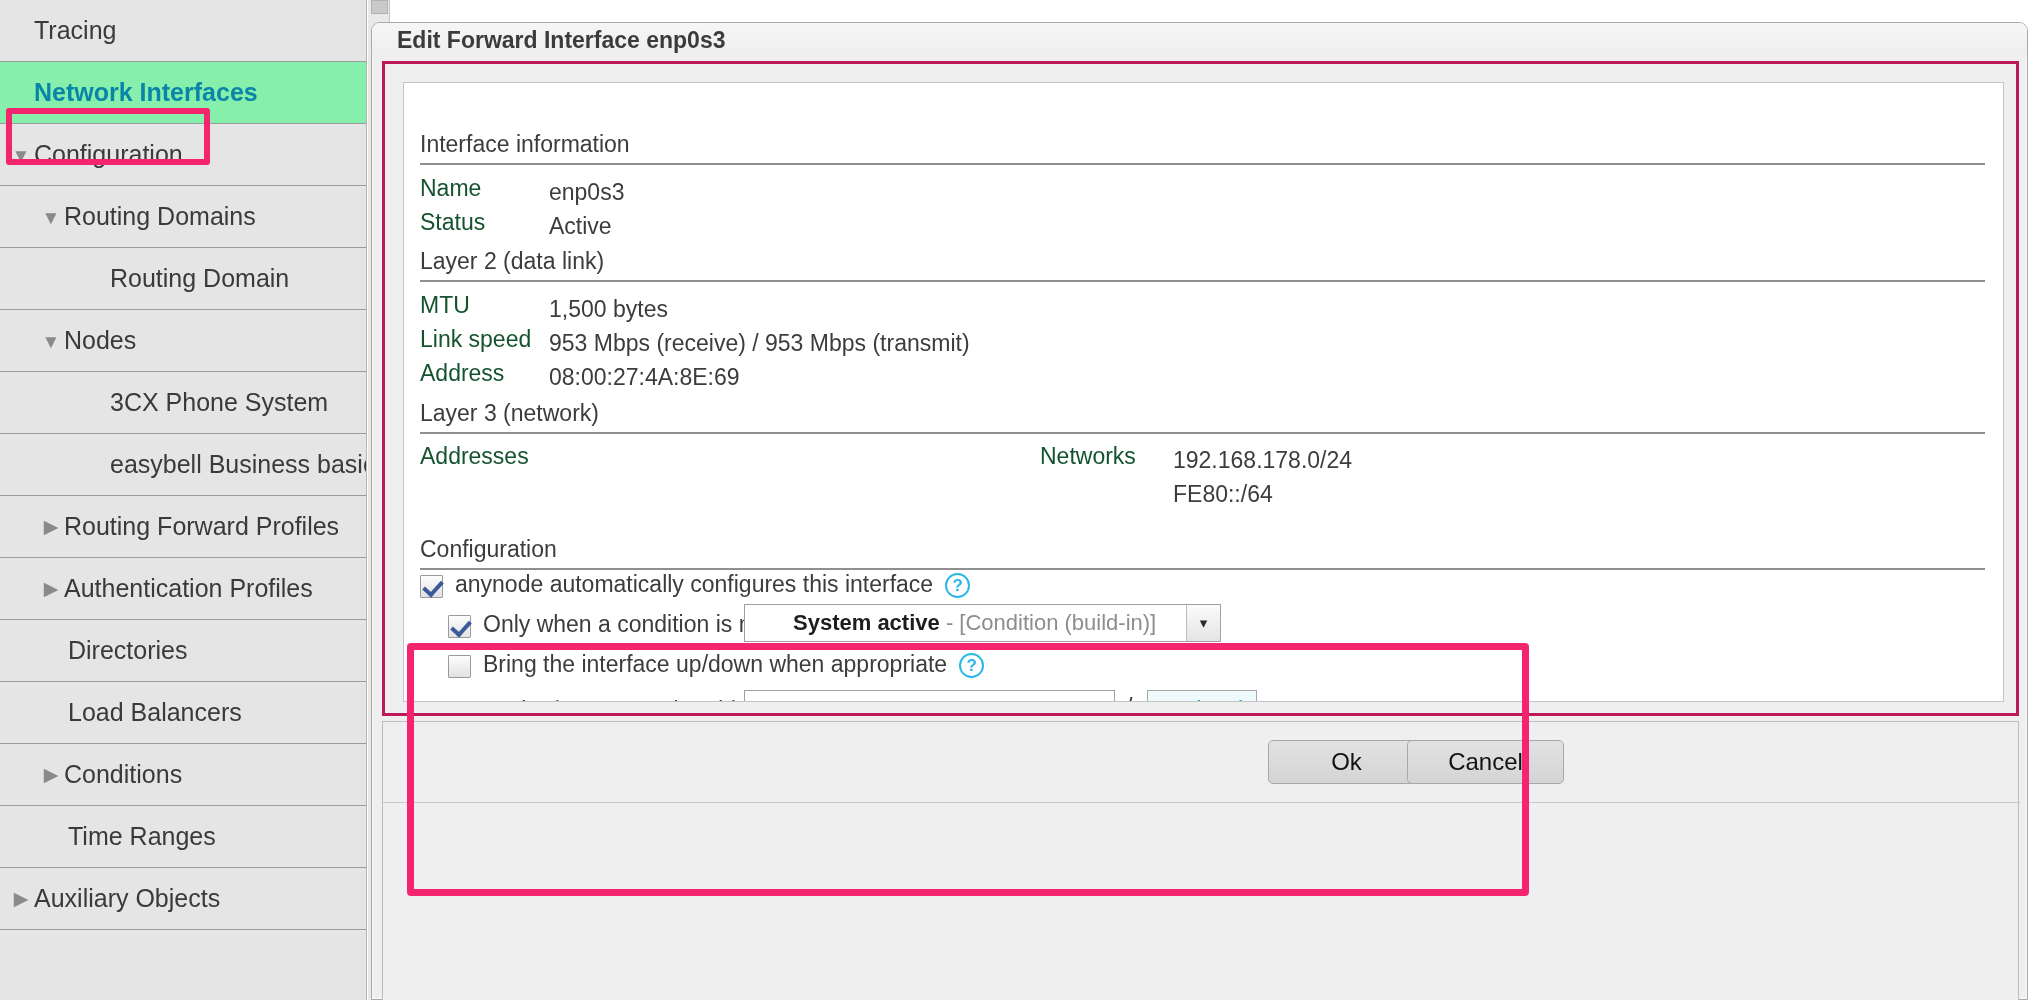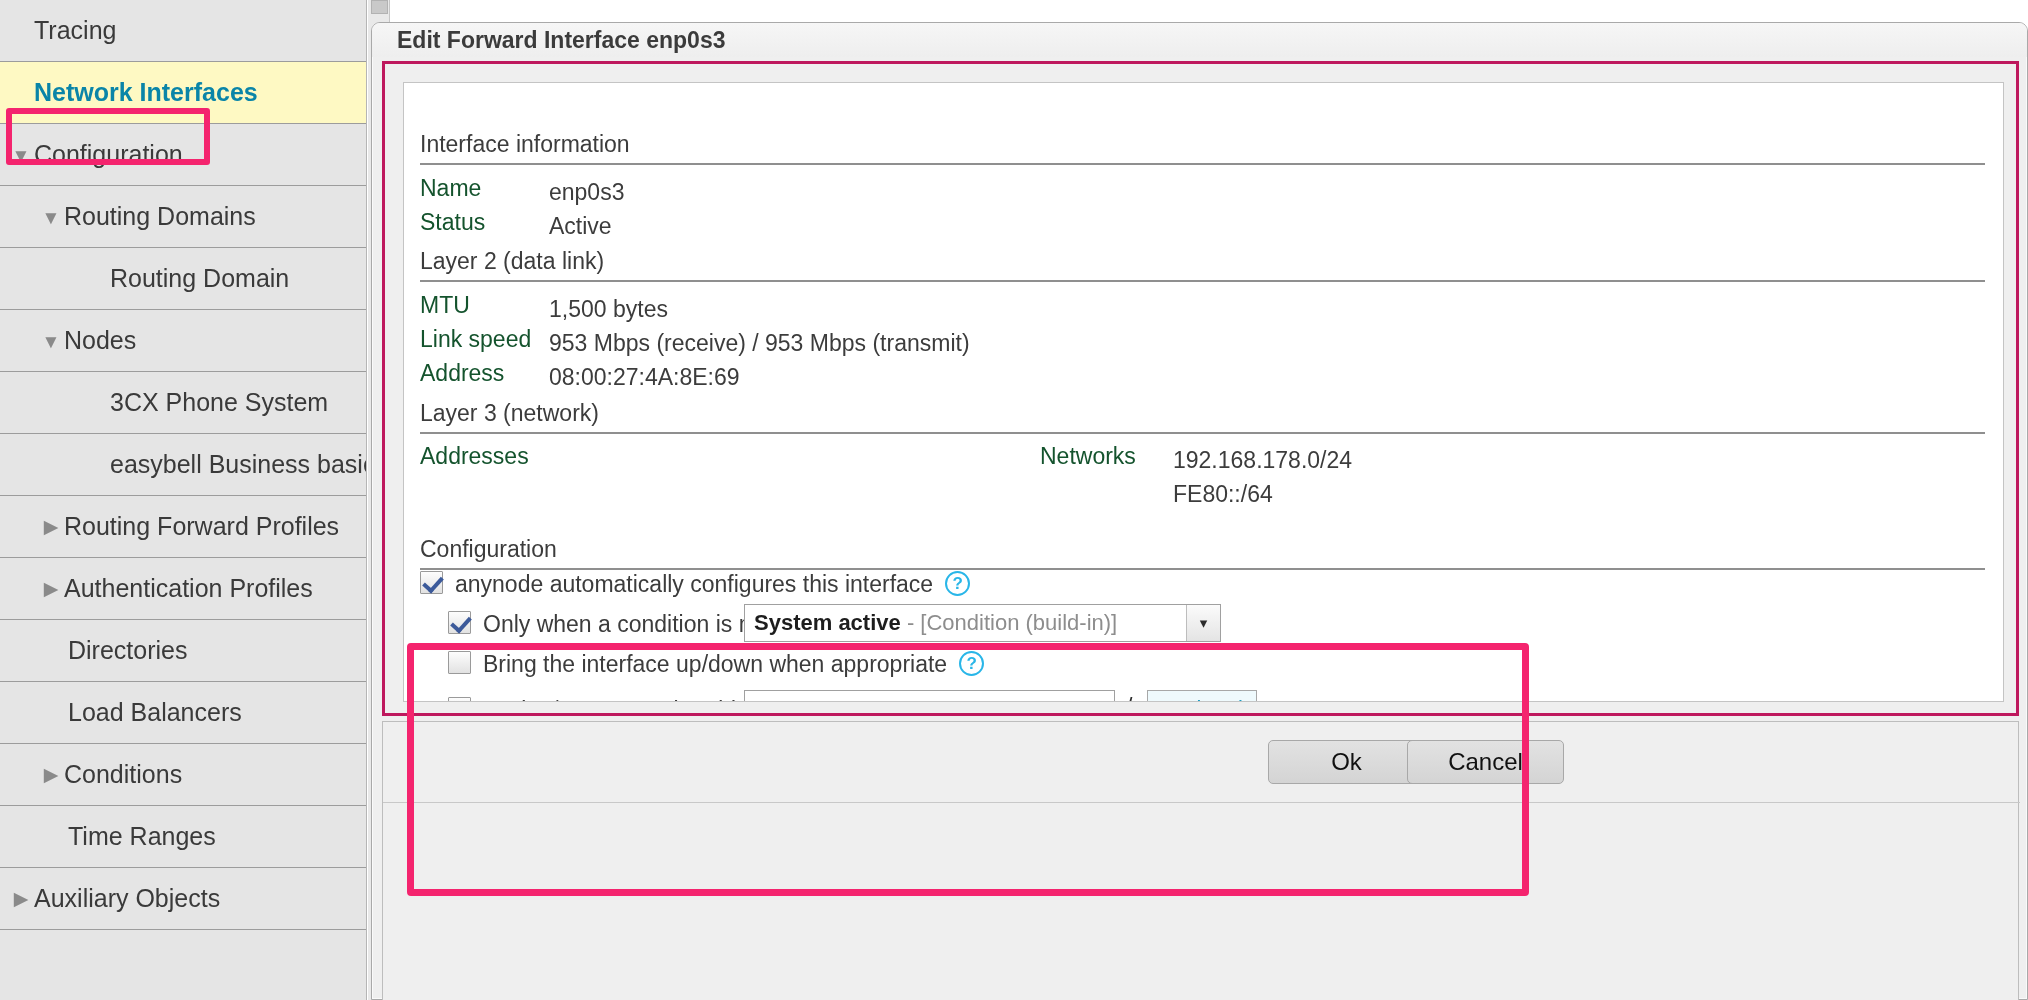--- a/index.html
+++ b/index.html
@@ -26,21 +26,21 @@
     border-bottom: 1px solid #9c9c9c;
     display: flex;
     align-items: center;
     font-size: 25px;
     color: #3a3a3a;
     background: #e5e5e5;
     white-space: nowrap;
   }
   .nav-item.first { border-top: none; }
   .nav-item.selected {
-    background: #fef9c3;
+    background: #86efac;
     color: #0a85a8;
     font-weight: bold;
   }
   .nav-label { display: inline-block; }
   .twisty {
     display: inline-block;
     width: 26px; min-width: 26px;
     text-align: center;
     color: #8a8a8a;
     font-size: 19px;
@@ -135,21 +135,21 @@
   }
 
   
   #config-rows {
     position: absolute;
     left: 0; top: 0; width: 100%; height: 100%;
   }
   .cfg-row {
     position: absolute;
     display: flex;
-    align-items: flex-start;
+    align-items: flex-end;
     font-size: 23px;
     color: #3c3c3c;
     white-space: nowrap;
   }
   .cbx {
     position: relative;
     width: 23px; height: 23px;
     min-width: 23px;
     border: 1px solid #9a9a9a;
     background: linear-gradient(to bottom, #fdfdfd 0%, #e2e2e2 100%);
@@ -179,20 +179,21 @@
     margin-left: 12px;
   }
 
   .combo {
     position: absolute;
     display: flex;
     align-items: center;
     background: #ffffff;
     border: 1px solid #a0a0a0;
     height: 38px;
+    padding-left: 39px;
   }
   .combo-text {
     flex: 1;
     padding-left: 9px;
     font-size: 22px;
     color: #1d1d1d;
     overflow: hidden;
     white-space: nowrap;
   }
   .combo-text b { font-weight: bold; }

